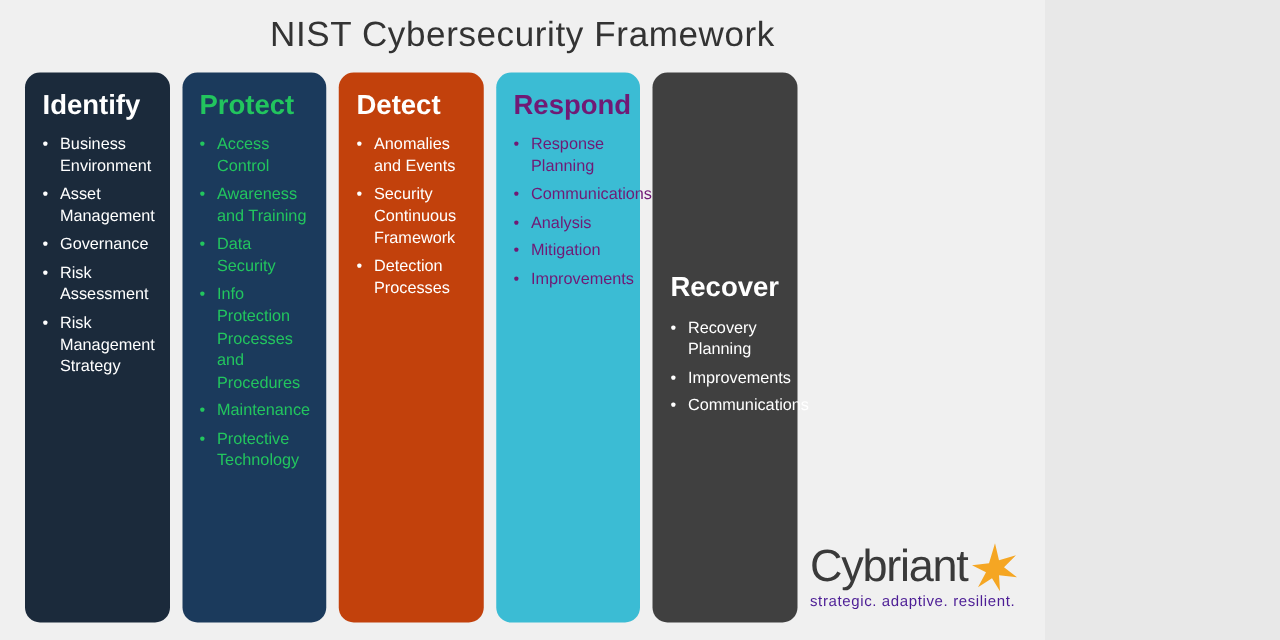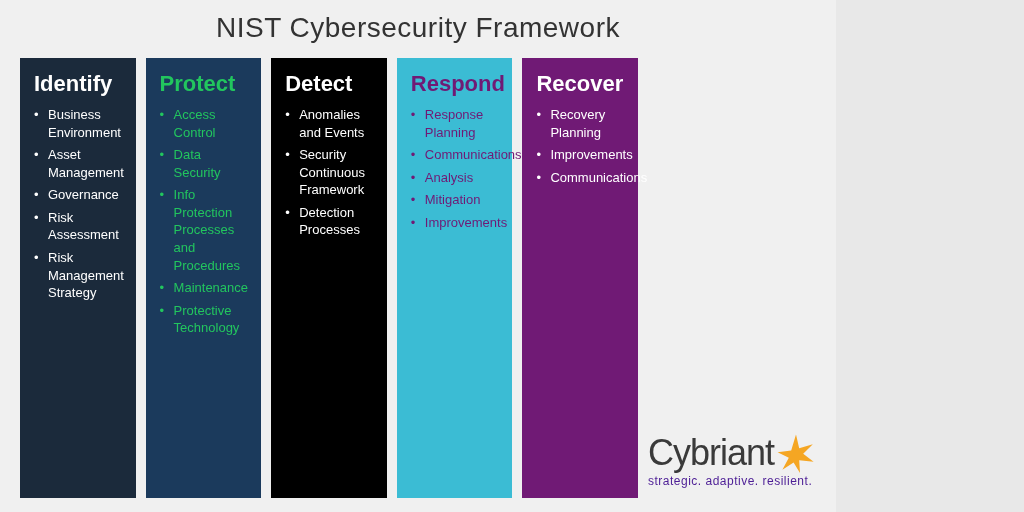--- a/index.html
+++ b/index.html
@@ -32,33 +32,33 @@
 
     .columns-row {
       display: flex;
       flex-direction: row;
       gap: 10px;
       width: 100%;
       flex: 1;
     }
 
     .column {
-      border-radius: 0;
+      border-radius: 12px;
       padding: 14px 14px 14px 14px;
       display: flex;
       flex-direction: column;
       flex: 1;
       min-width: 0;
     }
 
     .col-identify { background: #1b2a3b; color: #fff; }
     .col-protect  { background: #1b3a5c; color: #22c55e; }
-    .col-detect   { background: #000000; color: #fff; }
+    .col-detect   { background: #c2410c; color: #fff; }
     .col-respond  { background: #3bbcd4; color: #701a75; }
-    .col-recover  { background: #701a75; color: #fff; }
+    .col-recover  { background: #404040; color: #fff; justify-content: center; }
 
     .col-logo {
       flex: 1.1;
       background: transparent;
       display: flex;
       flex-direction: column;
       align-items: center;
       justify-content: flex-end;
       padding-bottom: 10px;
     }
@@ -143,20 +143,21 @@
         <li>Governance</li>
         <li>Risk Assessment</li>
         <li>Risk Management Strategy</li>
       </ul>
     </div>
 
     <div class="column col-protect">
       <div class="col-header">Protect</div>
       <ul class="col-list">
         <li>Access Control</li>
+        <li>Awareness and Training</li>
         <li>Data Security</li>
         <li>Info Protection Processes and Procedures</li>
         <li>Maintenance</li>
         <li>Protective Technology</li>
       </ul>
     </div>
 
     <div class="column col-detect">
       <div class="col-header">Detect</div>
       <ul class="col-list">

